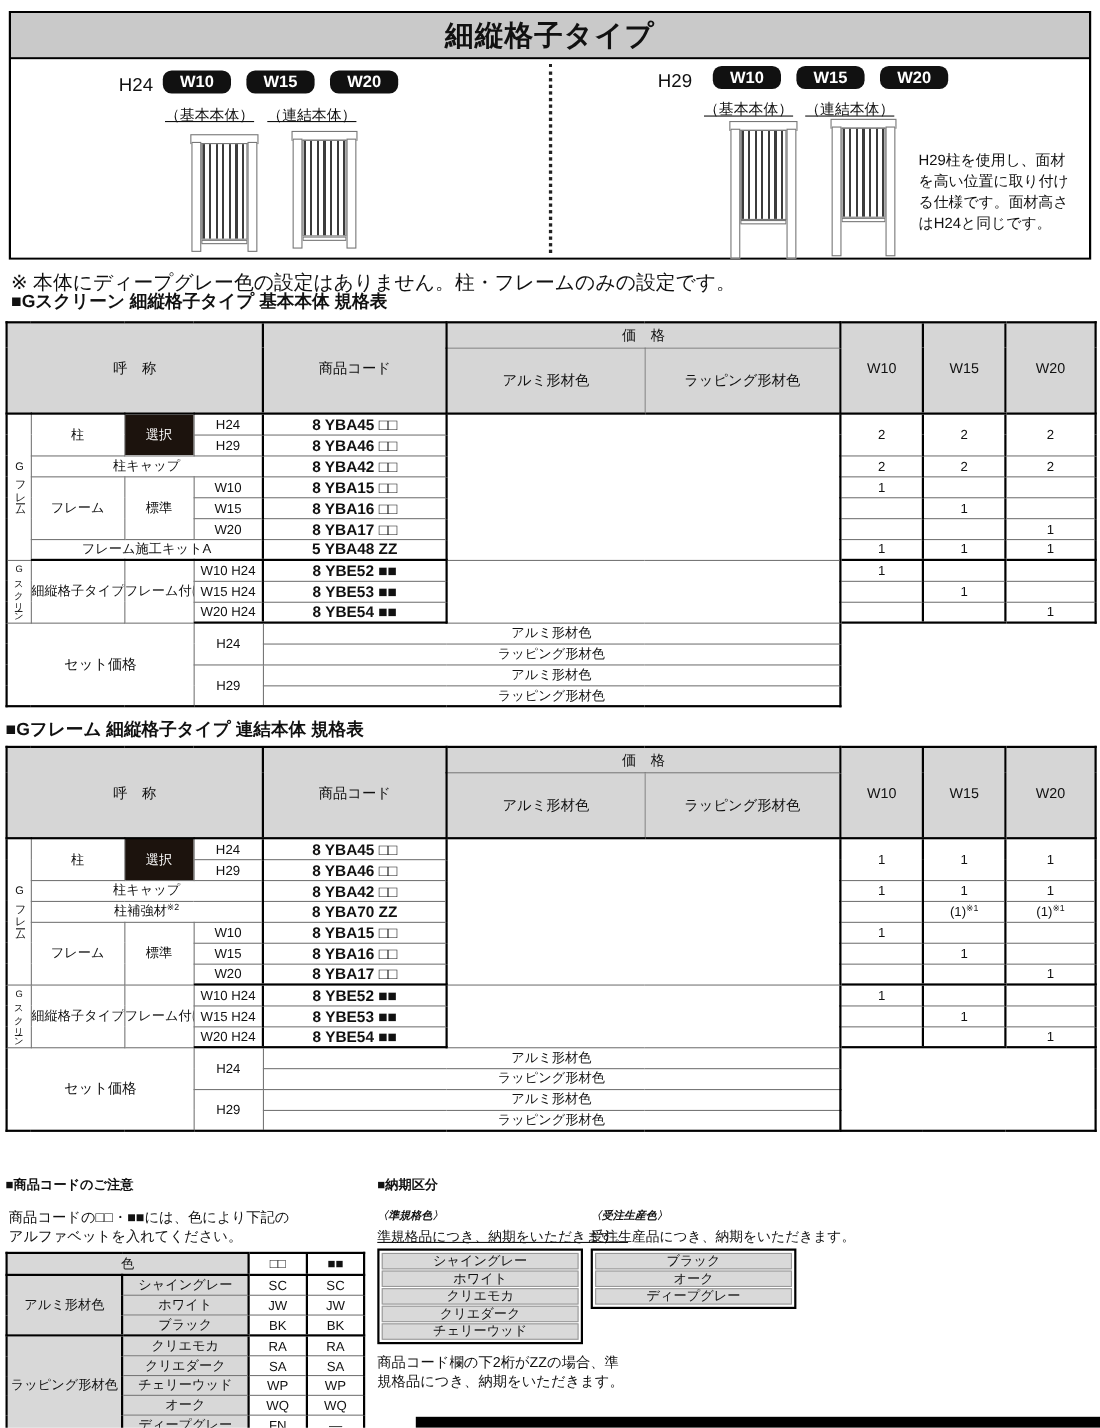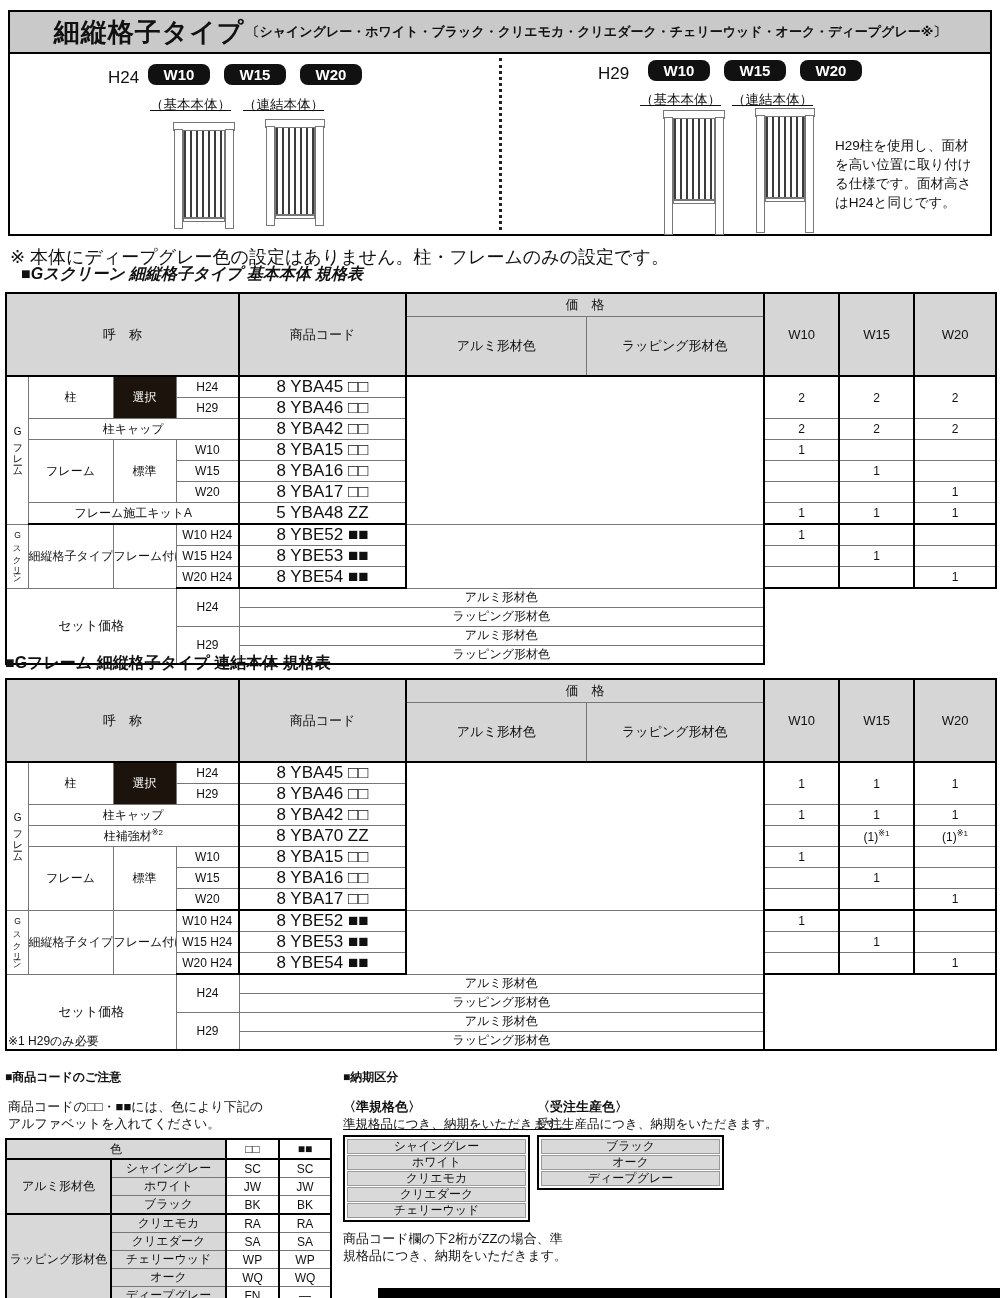--- a/index.html
+++ b/index.html
@@ -43,57 +43,56 @@
   table.spec { border-collapse:collapse; table-layout:fixed; width:990px; }
   .spec th, .spec td { border:1px solid #777; font-size:12px; text-align:center; vertical-align:middle;
                        overflow:hidden; white-space:nowrap; padding:0; font-weight:normal; }
   .spec tr { height:19px; }
   .spec tr.h1 { height:23px; } .spec tr.h2 { height:60px; }
   .spec .ghead { background:#d6d6d6; font-size:13px; }
   .bt { border-top:2px solid #000 !important; }
   .bb { border-bottom:2px solid #000 !important; }
   .bl { border-left:2px solid #000 !important; }
   .br { border-right:2px solid #000 !important; }
-  .spec .code { font-weight:normal; font-size:17px;margin-top:34px; }
+  .spec .code { font-weight:bold; font-size:14px;margin-top:34px; }
   .spec .sel { background:#1c130d; color:#fff; }
   .spec .void { border:none; background:#fff; }
   .spec .voidbox { border:2px solid #000; background:#fff; }
   .vtext { writing-mode:vertical-rl; text-orientation:upright; display:inline-block; font-size:10px; line-height:1; }
   .vtext.small { font-size:8.5px; }
   sup.supnote { font-size:8px; }
   .qsmall { font-size:11px; }
 
   .notes-block { position:absolute; left:8px; top:1033px; font-size:12px; line-height:17px; }
   .big-sec { font-size:12px; font-weight:bold; }
 
   
   table.ctab { border-collapse:collapse; table-layout:fixed; width:325px; }
   .ctab th, .ctab td { border:1px solid #777; font-size:12px; text-align:center; vertical-align:middle;
                        padding:0; font-weight:normal; white-space:nowrap; overflow:hidden; }
   .ctab tr { height:17px; } .ctab tr.hr { height:20px; }
   .ctab .gy { background:#d8d8d8; }
   .desc-lines { position:absolute; font-size:13px; line-height:17px; }
 
   
-  .dhead { position:absolute; font-size:13px; font-weight:bold; }
+  .dhead { position:absolute; font-size:10px; font-weight:bold;font-style:italic; }
   .ddesc { position:absolute; font-size:12.5px; }
   .dlist { position:absolute; width:187px; border:2px solid #000; background:#fff; padding:2px 2px 1px 2px; }
   .drow { background:#d9d9d9; border:1px solid #999; height:15px; line-height:13px; text-align:center;
           font-size:12px; margin-bottom:1px; }
   .dnote { position:absolute; font-size:13px; line-height:17px; }
 
   .black-bar { position:absolute; left:378px; top:1288px; width:622px; height:10px; background:#000; }
 </style>
 </head>
 <body>
 
 <div class="outer-box">
   <div class="title-bar">
     <span class="title-main">細縦格子タイプ</span>
-    <span class="title-sub">〔シャイングレー・ホワイト・ブラック・クリエモカ・クリエダーク・チェリーウッド・オーク・ディープグレー※〕</span>
   </div>
   <div class="diagram">
     <div class="divider-dotted"></div>
 
     <div class="hlabel" style="left:98px; top:14px;">H24</div>
     <div class="abs" style="left:138px; top:10px;">
       <span class="badge">W10</span><span class="badge">W15</span><span class="badge">W20</span>
     </div>
     <div class="caption" style="left:140px; top:42px;">（基本本体）</div>
     <div class="caption" style="left:233px; top:42px;">（連結本体）</div>
@@ -136,21 +135,21 @@
       <div>H29柱を使用し、面材</div>
       <div>を高い位置に取り付け</div>
       <div>る仕様です。面材高さ</div>
       <div>はH24と同じです。</div>
     </div>
   </div>
 </div>
 
 <div class="footnote">※ 本体にディープグレー色の設定はありません。柱・フレームのみの設定です。</div>
 
-<div class="sec-title" style="left:21px; top:264px;font-style:italic;">■Gスクリーン 細縦格子タイプ 基本本体 規格表</div>
+<div class="sec-title" style="left:10px; top:264px;">■Gスクリーン 細縦格子タイプ 基本本体 規格表</div>
 
 <div class="abs" style="left:5px; top:292px;">
 <table class="spec">
   <colgroup>
     <col style="width:22px">
         <col style="width:85px">
         <col style="width:63px">
         <col style="width:63px">
     <col style="width:167px">
         <col style="width:180px">
@@ -389,21 +388,20 @@
     <td class="br" colspan="3">アルミ形材色</td>
   </tr>
   <tr>
           <td class="br bb" colspan="3">ラッピング形材色</td>
         </tr>
 </tbody>
     </table>
 </div>
 
 <div class="notes-block">
-  <div>※1 H29のみ必要</div>
 </div>
 
 <div class="sec-title big-sec" style="left:5px; top:1069px;">■商品コードのご注意</div>
 <div class="desc-lines" style="left:8px; top:1098px;">
   <div>商品コードの□□・■■には、色により下記の</div>
   <div>アルファベットを入れてください。</div>
 </div>
 
 <div class="abs" style="left:5px; top:1138px;">
 <table class="ctab">

